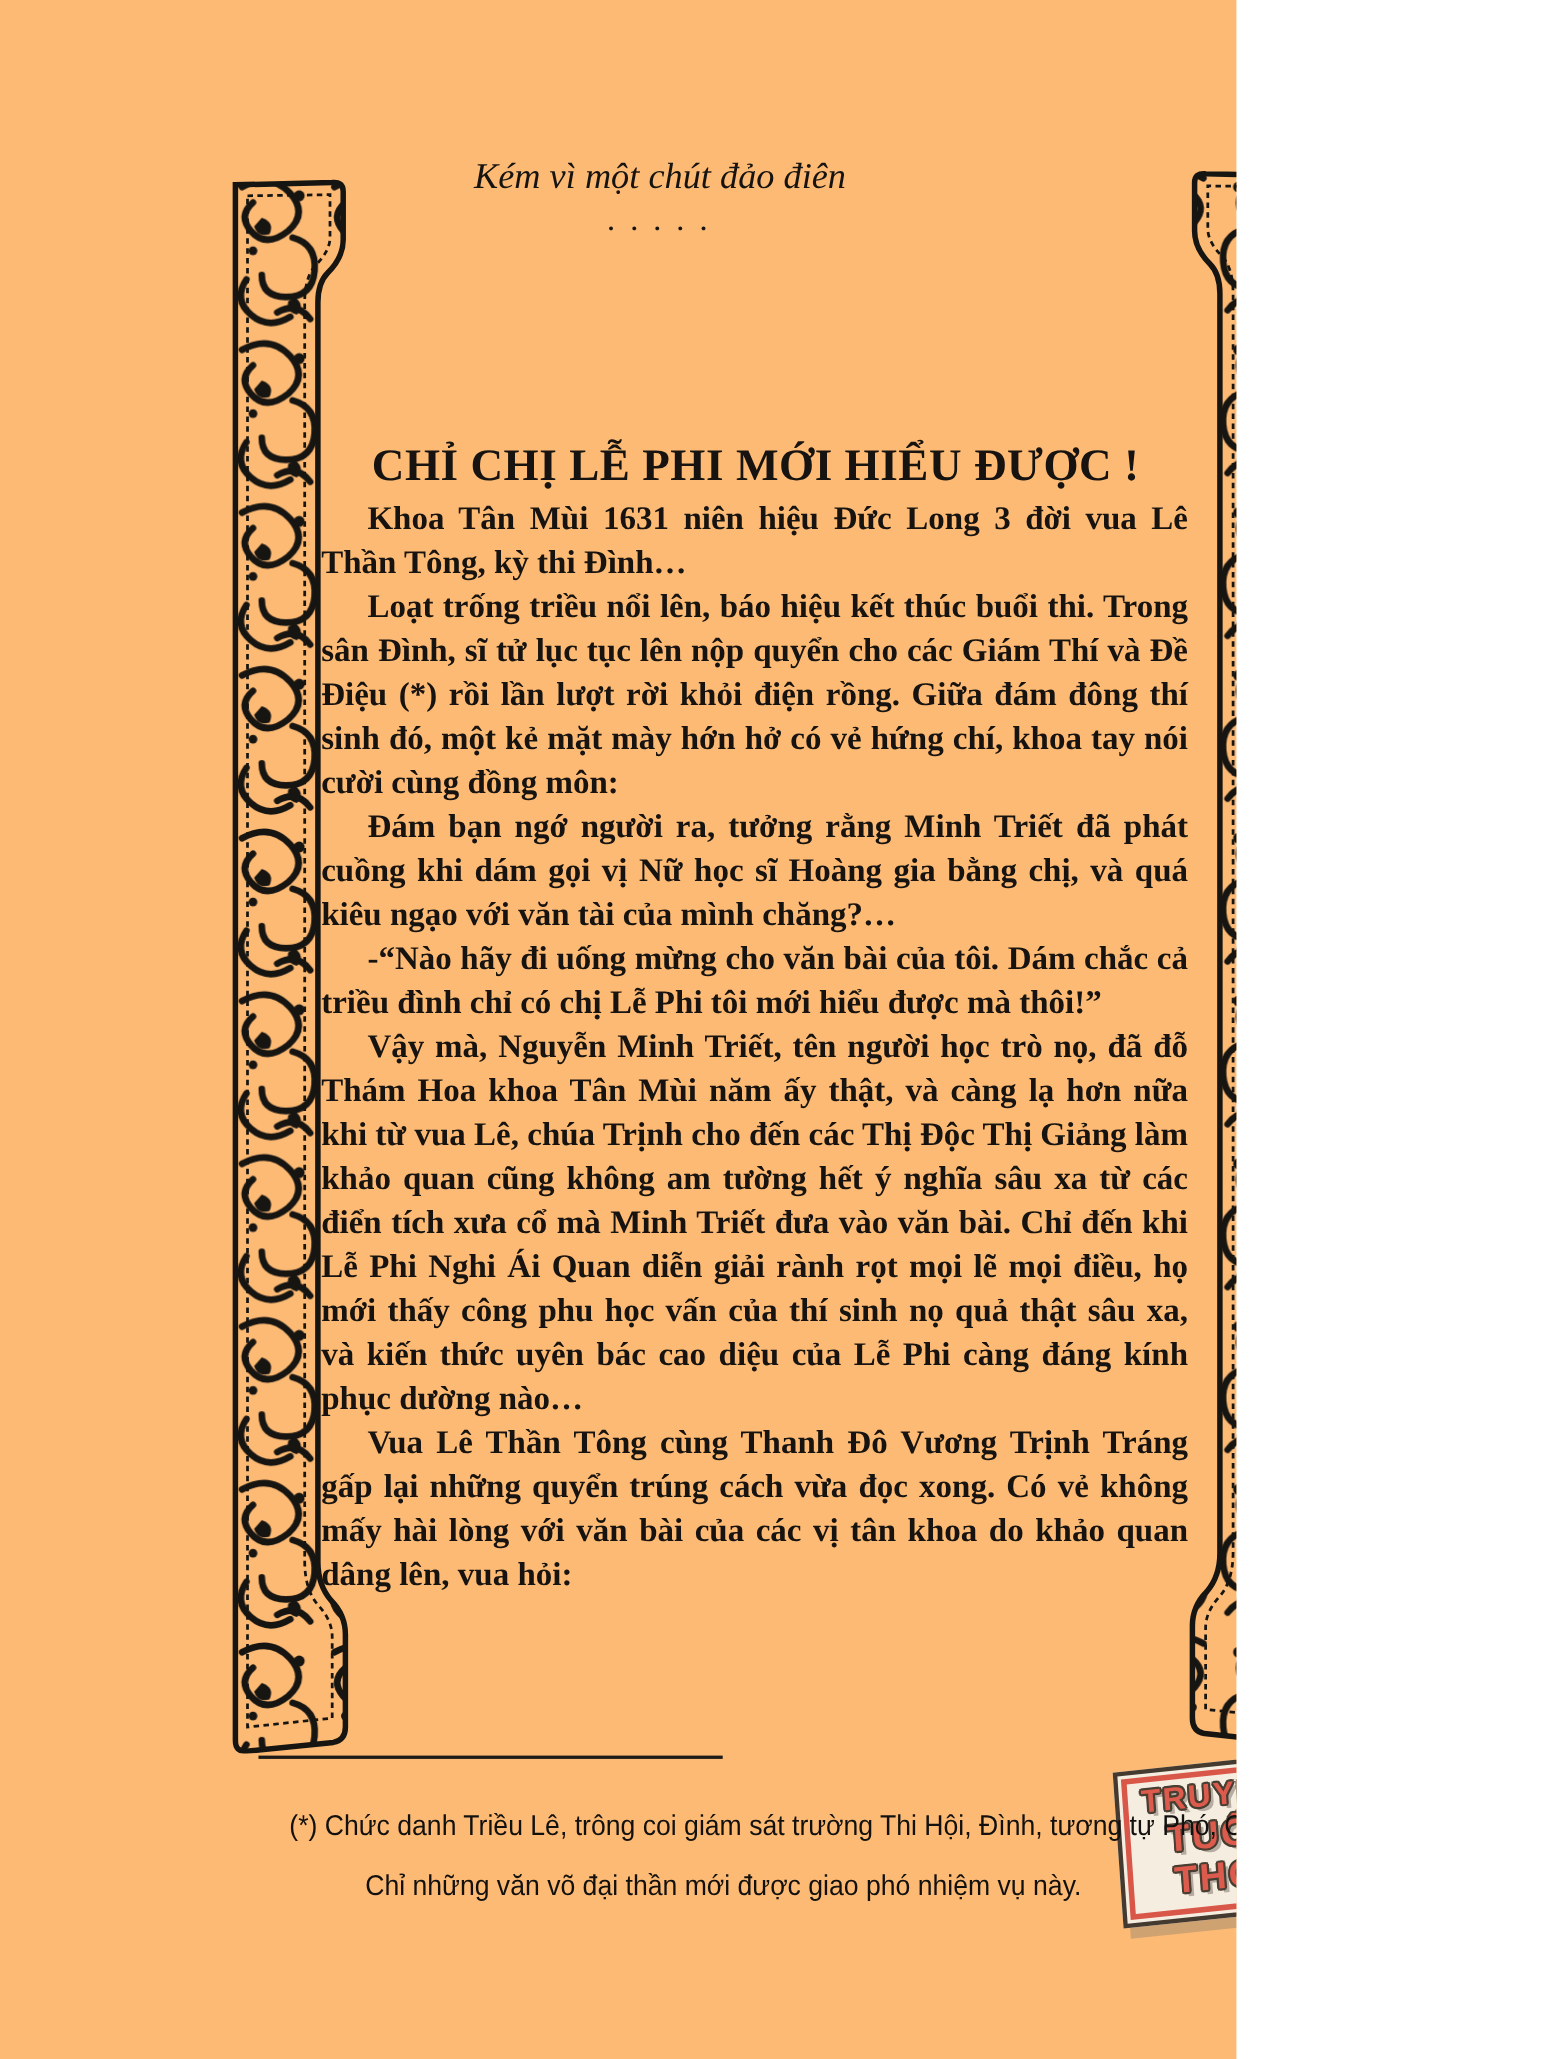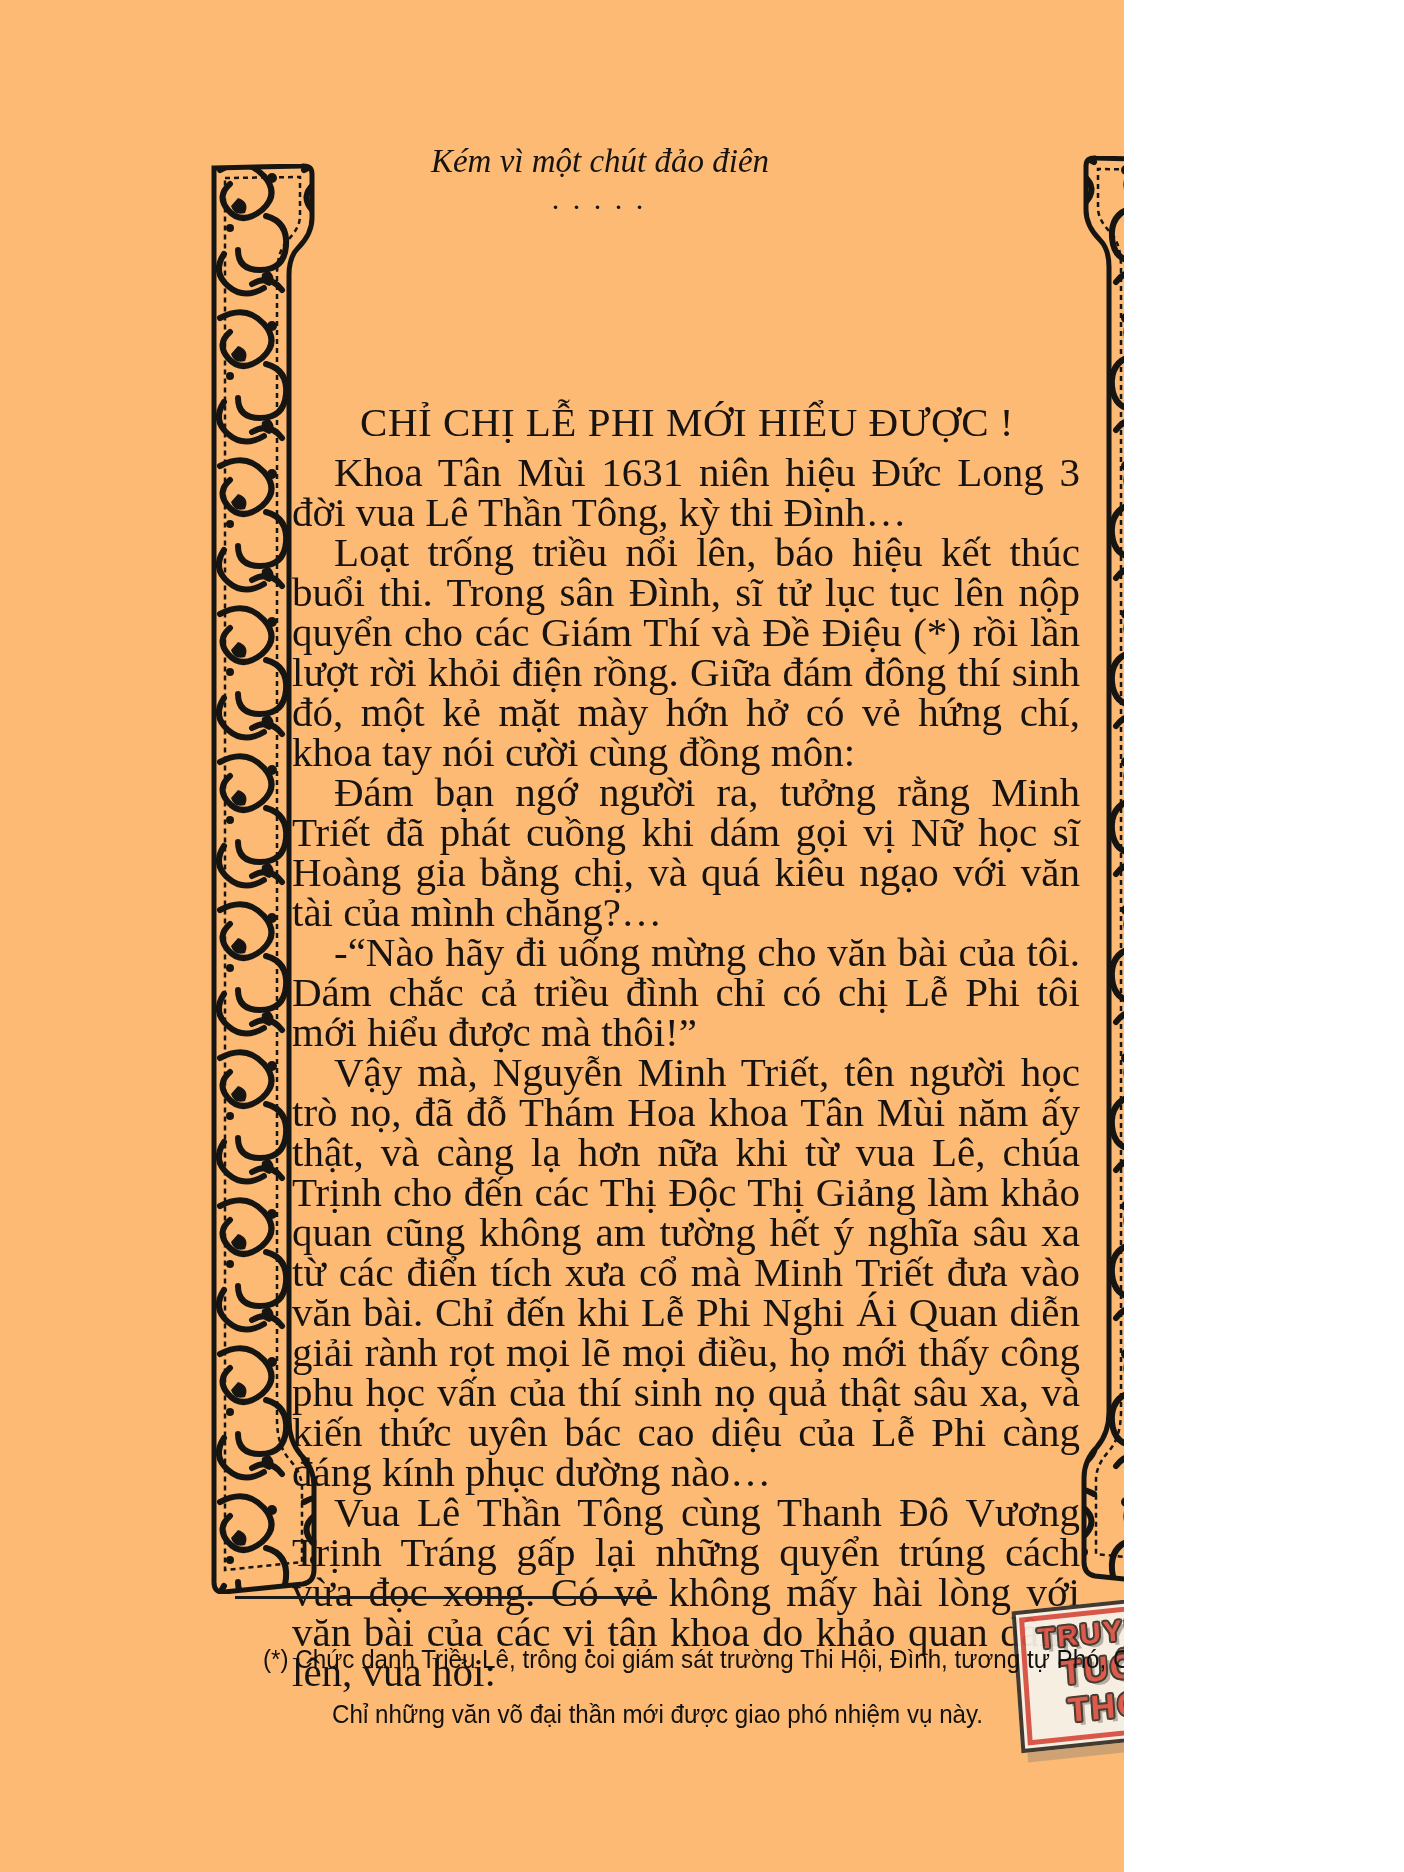--- a/index.html
+++ b/index.html
@@ -15,27 +15,27 @@
   .border-right{left:1078px;top:150px;transform:scaleX(-1);}
   
   .poem{
     position:absolute;left:268px;top:136px;width:664px;
     text-align:center;font-style:italic;font-size:33px;line-height:50px;
   }
   .poem-dots{font-size:22px;line-height:32px;letter-spacing:5px;font-style:normal;font-weight:bold;}
   
   .title{
     position:absolute;left:292px;top:398px;width:790px;margin:0;
-    text-align:center;font-size:41px;font-weight:normal;letter-spacing:0.5px;
+    text-align:center;font-size:41px;font-weight:bold;letter-spacing:0.5px;
     font-family:"Liberation Serif", serif;
   }
   
   .body-text{
     position:absolute;left:292px;top:452px;width:788px;
-    font-size:41px;line-height:40px;text-align:justify;
+    font-size:30px;line-height:40px;text-align:justify;font-weight:bold;
   }
   .body-text p{margin:0;text-indent:42px;}
   
   .foot-rule{position:absolute;left:235px;top:1596px;width:422px;height:3px;background:#1d1b18;z-index:2;}
   .footnote{
     position:absolute;font-family:"Liberation Sans", sans-serif;font-size:26px;
     color:#12110f;white-space:nowrap;transform:scaleX(0.93);transform-origin:left center;z-index:2;
   }
   .fn1{left:263px;top:1644px;}
   .fn2{left:332px;top:1699px;}

